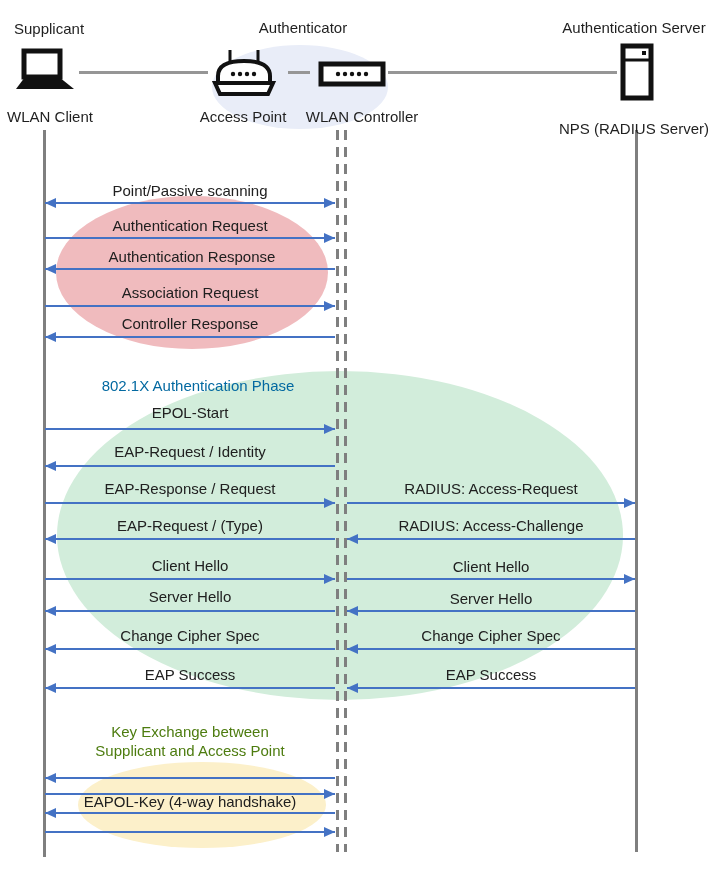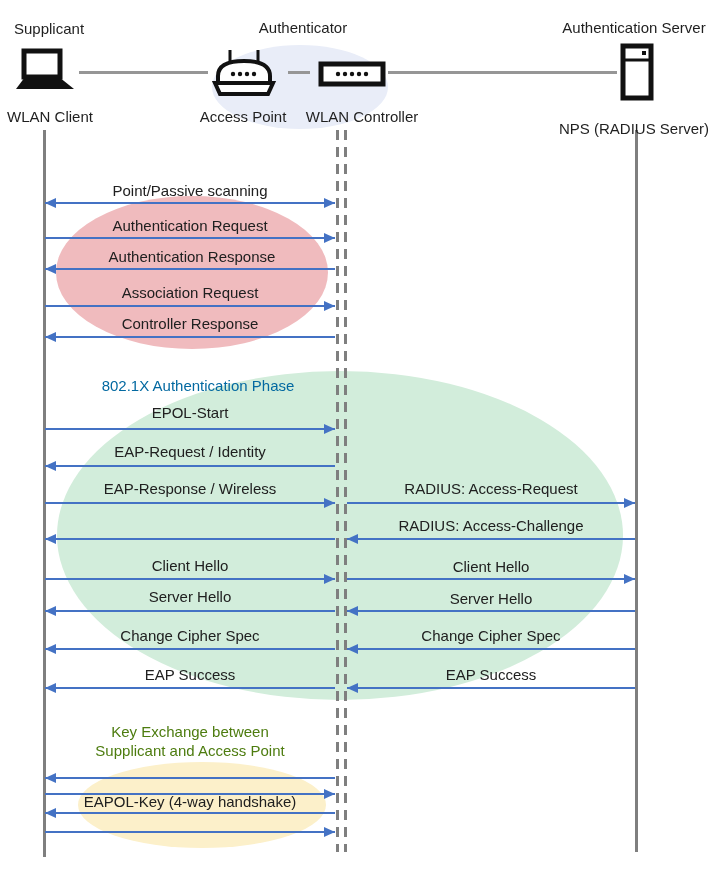--- a/index.html
+++ b/index.html
@@ -107,26 +107,27 @@
       <div class="head head-left" style="left: 45px; top: 332px;"></div>
       <div class="msg-label" style="left: 190px; top: 315px;">Controller Response</div>
       <div class="msg-line" style="left: 45px; width: 290px; top: 428px;"></div>
       <div class="head head-right" style="left: 324px; top: 424px;"></div>
       <div class="msg-label" style="left: 190px; top: 404px;">EPOL-Start</div>
       <div class="msg-line" style="left: 45px; width: 290px; top: 465px;"></div>
       <div class="head head-left" style="left: 45px; top: 461px;"></div>
       <div class="msg-label" style="left: 190px; top: 443px;">EAP-Request / Identity</div>
       <div class="msg-line" style="left: 45px; width: 290px; top: 502px;"></div>
       <div class="head head-right" style="left: 324px; top: 498px;"></div>
-      <div class="msg-label" style="left: 190px; top: 480px;">EAP-Response / Wireless</div>
+      <div class="msg-label" style="left: 190px; top: 480px;">EAP-Response / Request</div>
       <div class="msg-line" style="left: 347px; width: 288px; top: 502px;"></div>
       <div class="head head-right" style="left: 624px; top: 498px;"></div>
       <div class="msg-label" style="left: 491px; top: 480px;">RADIUS: Access-Request</div>
       <div class="msg-line" style="left: 45px; width: 290px; top: 538px;"></div>
       <div class="head head-left" style="left: 45px; top: 534px;"></div>
+      <div class="msg-label" style="left: 190px; top: 517px;">EAP-Request / (Type)</div>
       <div class="msg-line" style="left: 347px; width: 288px; top: 538px;"></div>
       <div class="head head-left" style="left: 347px; top: 534px;"></div>
       <div class="msg-label" style="left: 491px; top: 517px;">RADIUS: Access-Challenge</div>
       <div class="msg-line" style="left: 45px; width: 290px; top: 578px;"></div>
       <div class="head head-right" style="left: 324px; top: 574px;"></div>
       <div class="msg-label" style="left: 190px; top: 557px;">Client Hello</div>
       <div class="msg-line" style="left: 347px; width: 288px; top: 578px;"></div>
       <div class="head head-right" style="left: 624px; top: 574px;"></div>
       <div class="msg-label" style="left: 491px; top: 558px;">Client Hello</div>
       <div class="msg-line" style="left: 45px; width: 290px; top: 610px;"></div>

